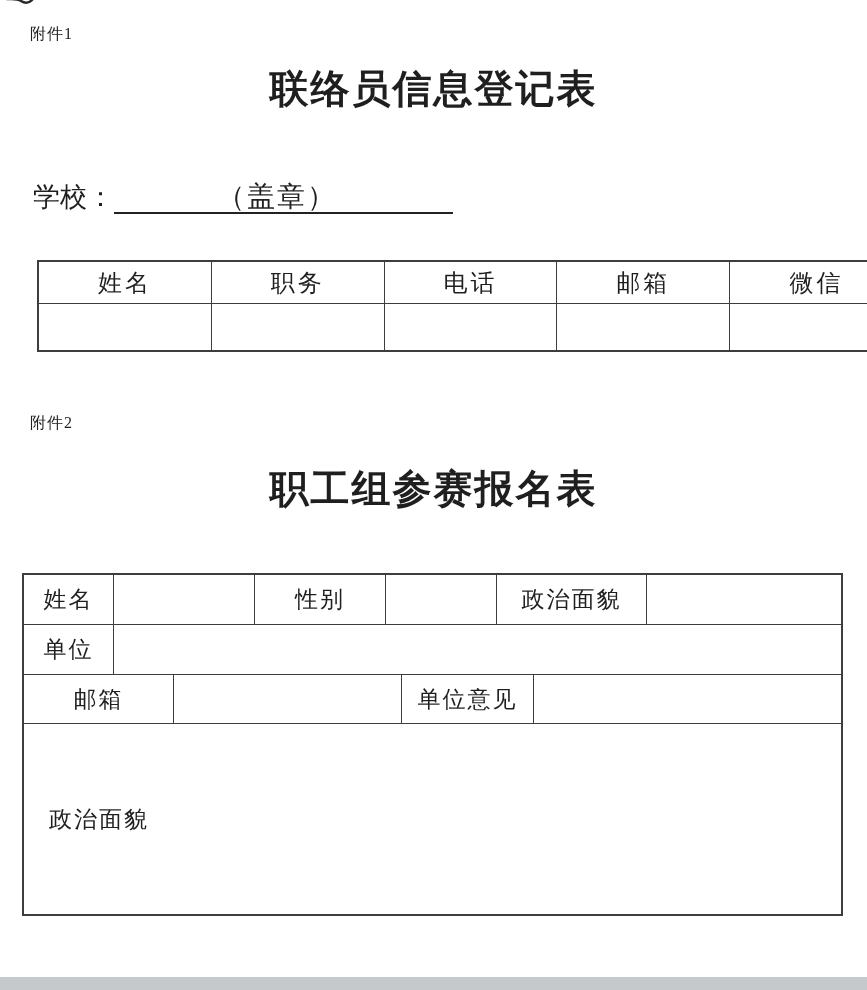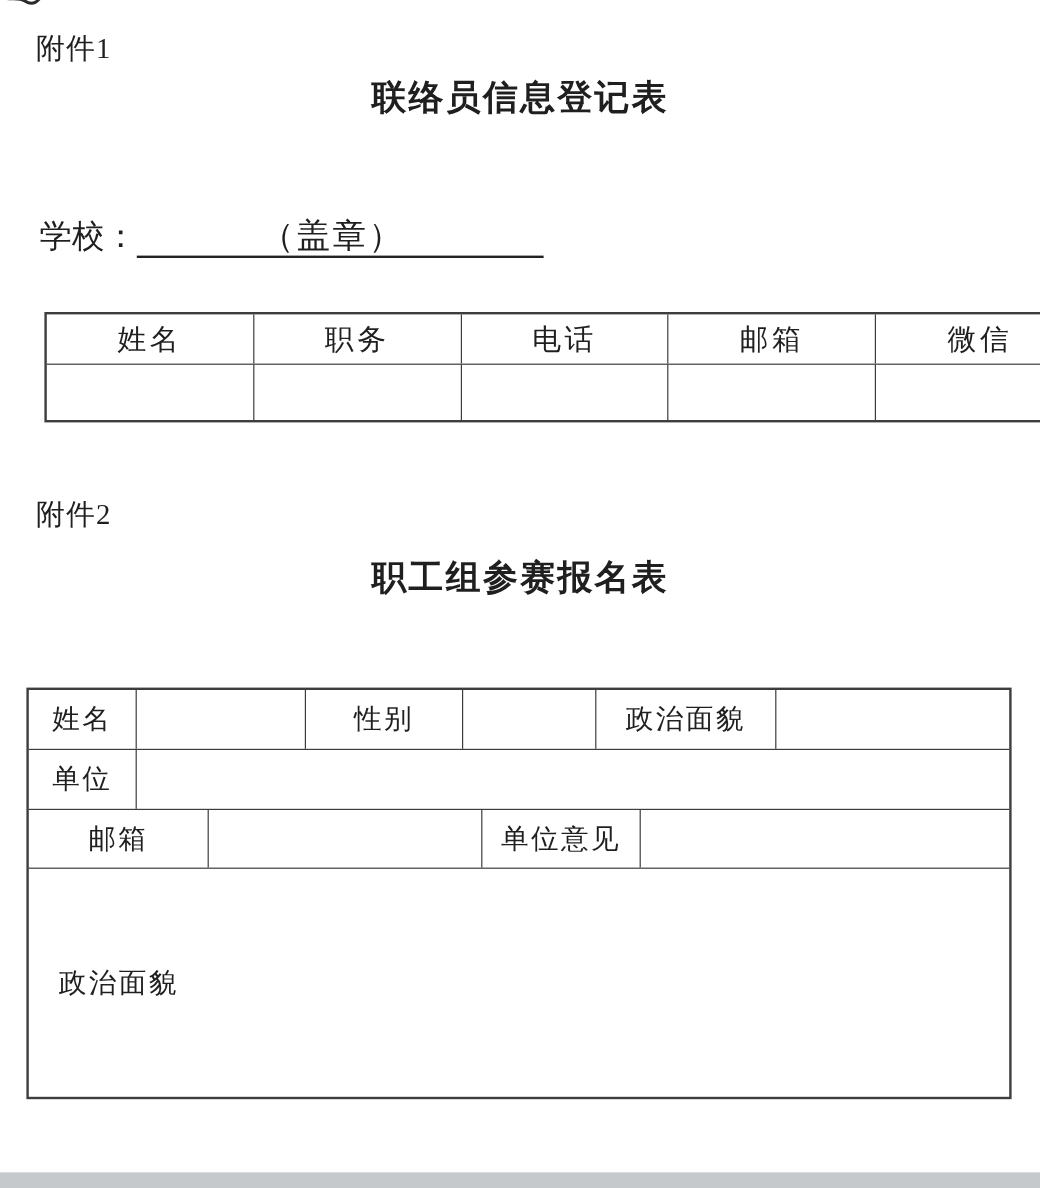--- a/index.html
+++ b/index.html
@@ -9,26 +9,26 @@
     --line:#3d3d3d;
   }
   html,body{margin:0;padding:0;background:#ffffff;}
   #page{
     position:relative;width:867px;height:990px;background:#ffffff;
     overflow:hidden;color:var(--ink);font-family:var(--serif);
   }
   
   .frag{position:absolute;left:-3px;top:-7px;}
   
-  .att-label{position:absolute;left:30px;font-size:24px;letter-spacing:1px;}
+  .att-label{position:absolute;left:30px;font-size:16px;letter-spacing:1px;}
   .att1{top:24px;} .att2{top:413px;}
   
   .doc-title{
     position:absolute;left:0;width:867px;text-align:center;
-    font-family:var(--sans);font-weight:700;font-size:29px;letter-spacing:2px;
+    font-family:var(--sans);font-weight:700;font-size:39px;letter-spacing:2px;
   }
   .title1{top:62px;} .title2{top:462px;}
   
   .school-line{position:absolute;left:33px;top:179px;font-size:27px;white-space:nowrap;}
   .school-blank{
     display:inline-block;width:326px;border-bottom:2px solid #222;
     text-align:center;padding-right:13px;font-size:28px;letter-spacing:2px;
     line-height:30px;
   }
   

